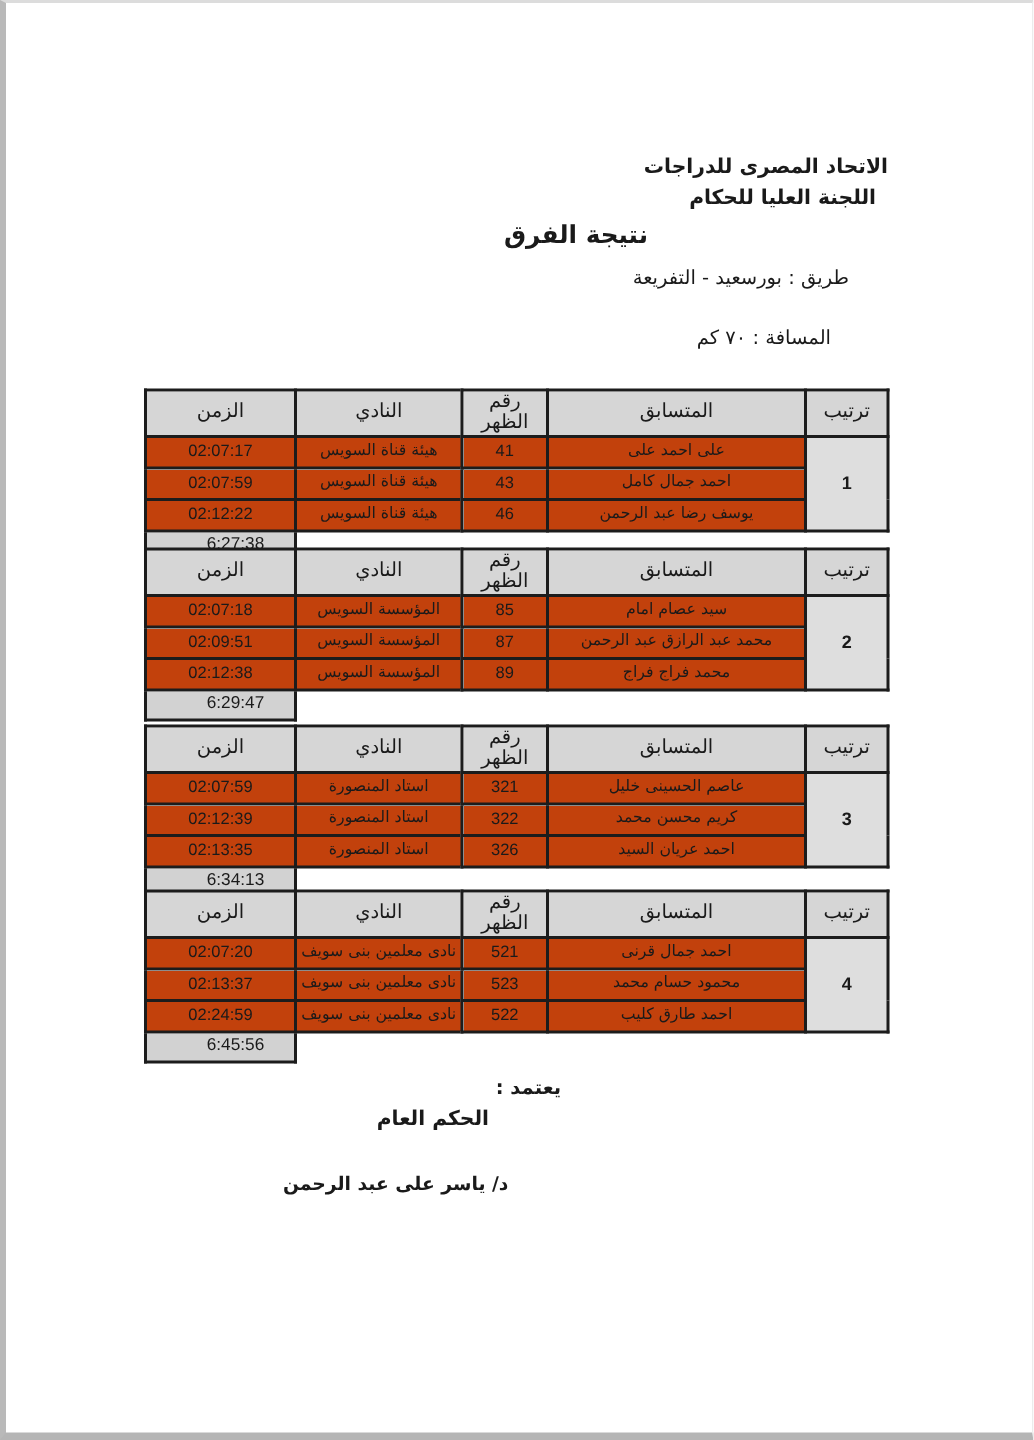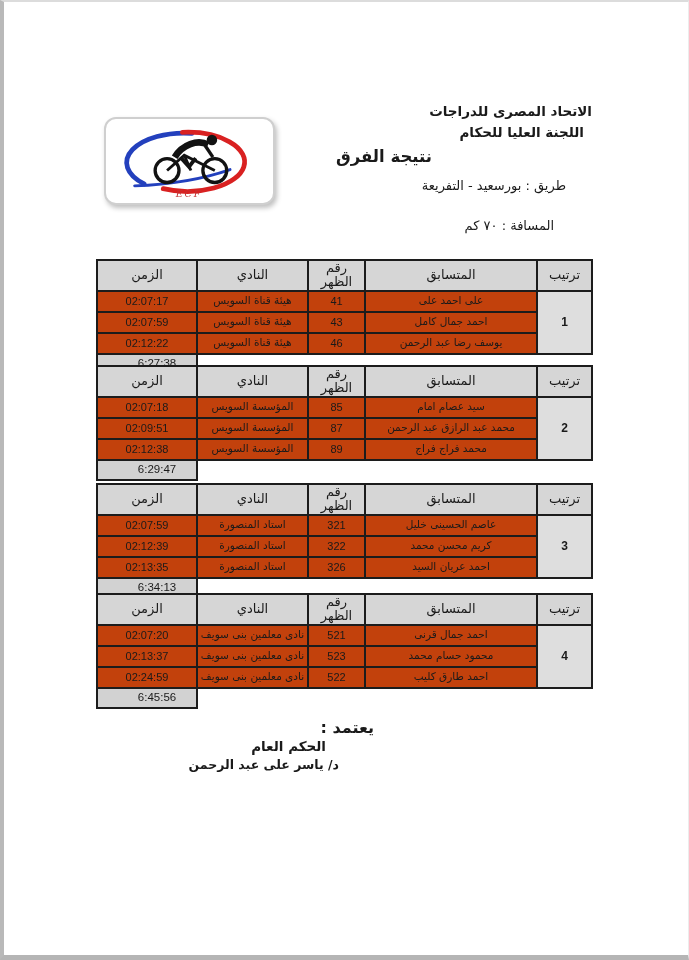--- a/index.html
+++ b/index.html
@@ -26,51 +26,29 @@
   table.res th, table.res td{border:2px solid #1c1c1c;text-align:center;vertical-align:middle;
        padding:0 2px;overflow:hidden;line-height:1.1;}
   table.res th{background:#d6d6d6;font-size:13px;font-weight:normal;height:17px;margin-left:12px;}
   table.res td{font-size:10.5px;height:19px;background:#c2410c;}
   table.res td.rank{background:#dedede;font-size:12px;font-weight:bold;font-family:"Liberation Sans",sans-serif;}
   table.res td.num{font-family:"Liberation Sans",sans-serif;font-size:11px;}
   table.res td.total-cell{background:#d2d2d2;font-family:"Liberation Sans",sans-serif;font-size:11.5px;height:18px;padding-left:22px;}
   table.res td.noborder{border:none;background:transparent;}
 
   
-  .f-approve{font-size:16px;font-weight:bold;}
+  .f-approve{font-size:13px;font-weight:bold;}
   .f-title{font-size:13.5px;font-weight:bold;}
-  .f-name{font-size:12.5px;font-weight:bold;}
+  .f-name{font-size:12.5px;font-weight:bold;margin-top:24px;}
 </style>
 </head>
 <body>
 
 <div class="page">
 
-  <div class="logo-box">
-    <svg viewBox="0 0 171 88">
-
-      <path d="M 88 15 A 60 31 0 0 0 38 68" fill="none" stroke-width="5" stroke-linecap="round" stroke="#2340bd"></path>
-
-      <path d="M 28 70 Q 85 68 128 53" fill="none" stroke-width="3" stroke-linecap="round" stroke="#2340bd"></path>
-
-      <path d="M 78 14 A 60 31 0 1 1 58 73" fill="none" stroke-width="5" stroke-linecap="round" stroke="#d92121"></path>
-
-      <g stroke="#121212">
-        <circle cx="62" cy="54" r="12.5" fill="none" stroke-width="3.5"></circle>
-        <circle cx="112" cy="54" r="12.5" fill="none" stroke-width="3.5"></circle>
-        <path d="M 62 54 L 80 38 L 112 54 M 87 54 L 80 38" fill="none" stroke-width="3"></path>
-        <path d="M 70 40 C 78 27 94 21 105 27" fill="none" stroke-width="7"></path>
-        <path d="M 76 40 L 85 50 L 92 41" fill="none" stroke-width="4"></path>
-        <path d="M 102 28 L 110 40" fill="none" stroke-width="3.5"></path>
-        <circle cx="109" cy="22" r="5.5" stroke="none" fill="#121212"></circle>
-      </g>
-
-      <text x="85" y="82" text-anchor="middle" font-size="10" font-style="italic" font-family="DejaVu Serif, serif" letter-spacing="2" fill="#c23333">ECF</text>
-    </svg>
-  </div>
 
   <div class="abs rtl org-line" style="top:101px;right:96px;">الاتحاد المصرى للدراجات</div>
   <div class="abs rtl org-line" style="top:122px;right:104px;">اللجنة العليا للحكام</div>
   <div class="abs rtl doc-title" style="top:145px;right:256px;">نتيجة الفرق</div>
   <div class="abs rtl info-line" style="top:176px;right:122px;">طريق : بورسعيد - التفريعة</div>
   <div class="abs rtl info-line" style="top:216px;right:134px;text-align:right;">المسافة : ٧٠ كم</div>
 
   <table class="res" style="top:257px;">
     <colgroup>
         <col style="width:55px">

